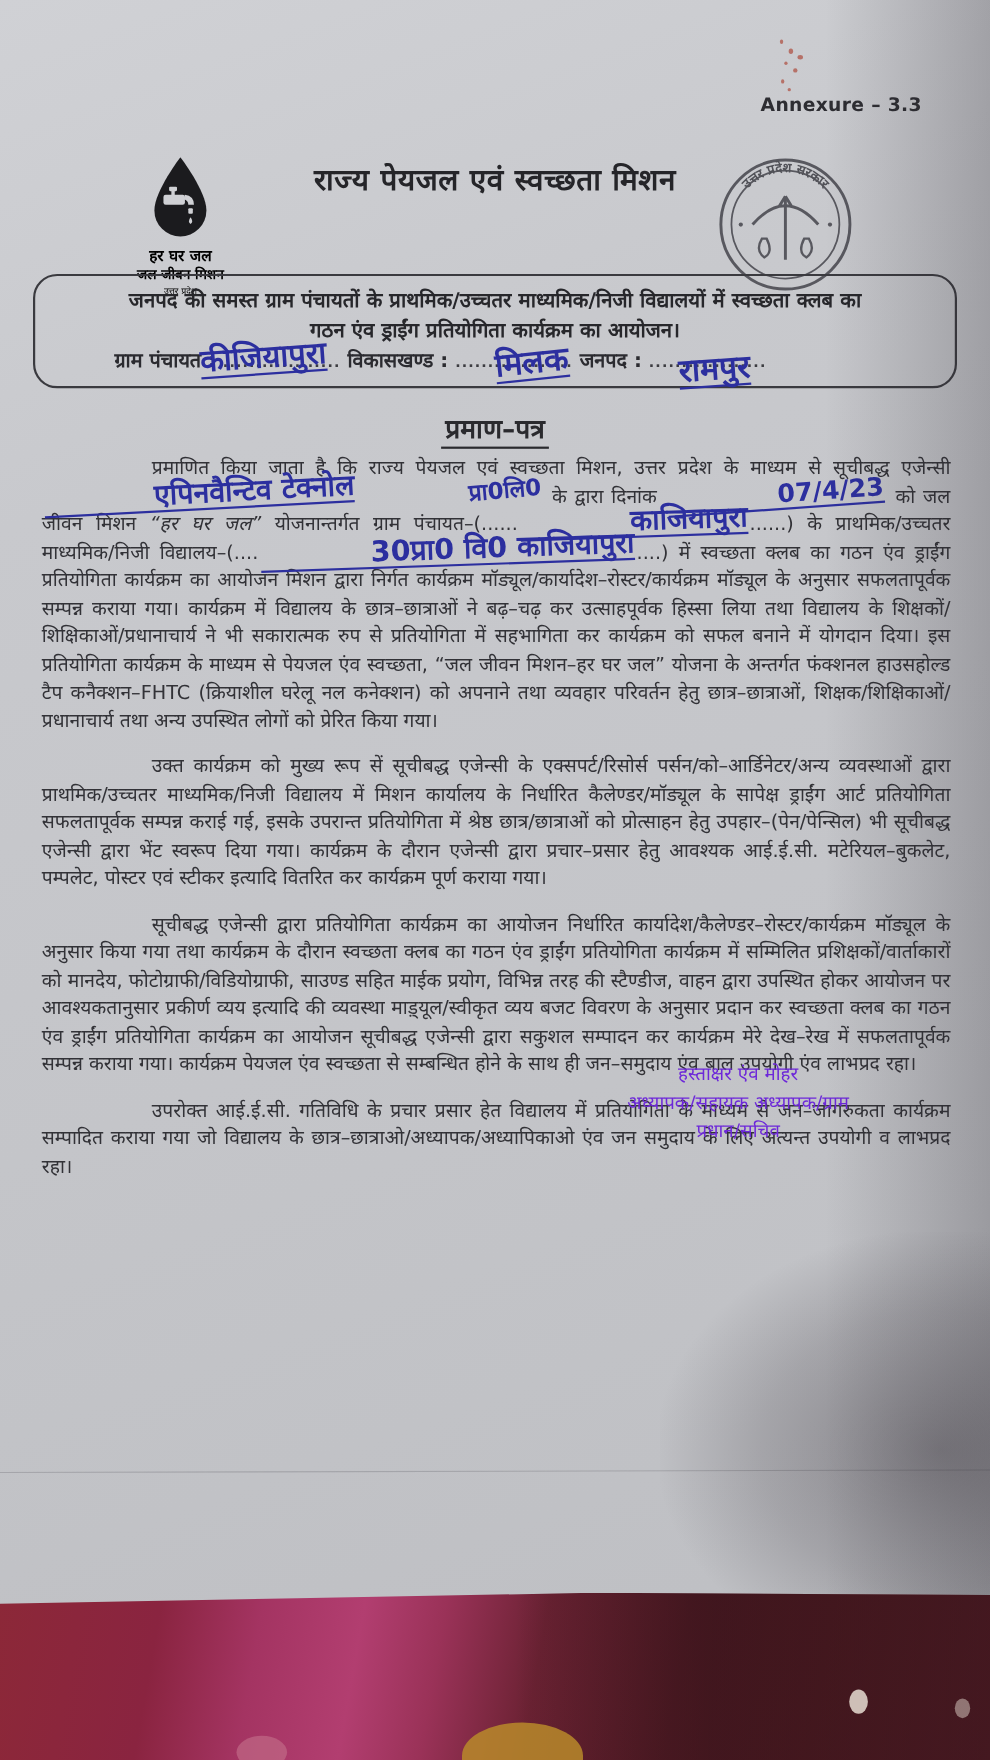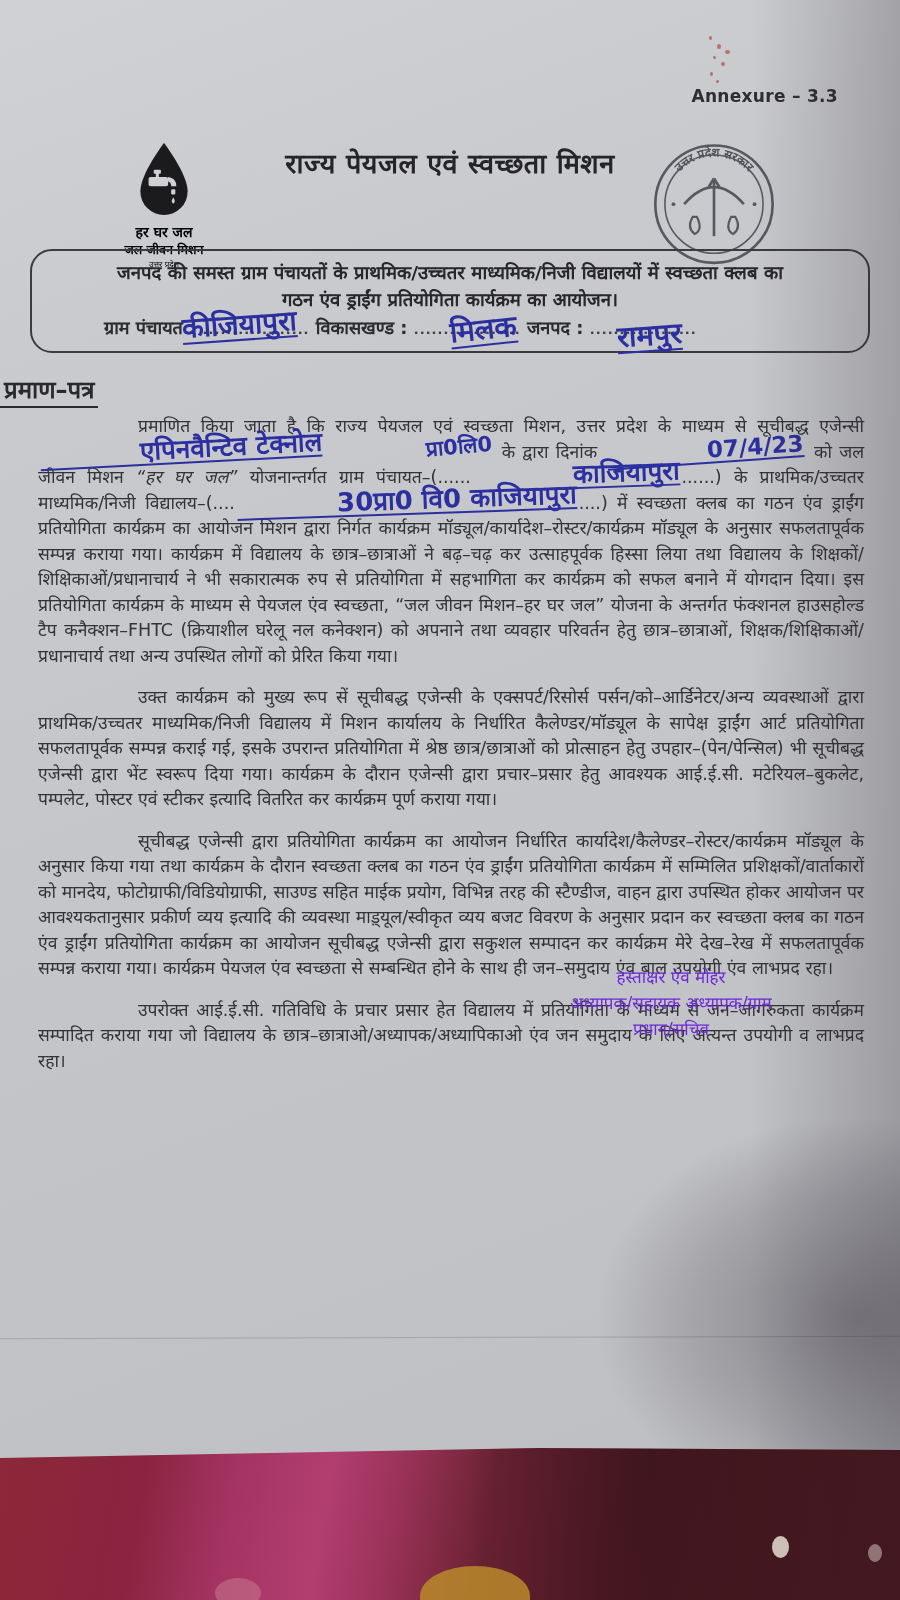--- a/index.html
+++ b/index.html
@@ -38,21 +38,21 @@
   .sbox .fields{position:absolute;left:72px;top:64px;width:760px;font-size:18px;font-weight:bold;
         white-space:nowrap;color:#2b2b30;}
   .dots{font-size:13px;letter-spacing:1px;color:#3c3c41;}
 
   
   .hw{color:#2c2f9f;font-weight:600;line-height:1;display:inline-block;
       transform:rotate(-2deg);}
   .hw-abs{position:absolute;color:#2c2f9f;font-weight:600;line-height:1;}
   .hw-u{border-bottom:2px solid #2c2f9f;}
 
-  .cert-title{position:absolute;left:0;top:372px;width:900px;}
+  .cert-title{position:absolute;left:0;top:372px;width:900px;text-align:center;}
   .cert-title span{font-size:24px;font-weight:bold;color:#2a2a2e;
       border-bottom:2.5px solid #2a2a2e;padding:0 4px 2px;}
 
   .bodytext{position:absolute;left:38px;top:414px;width:826px;
       font-size:17.5px;line-height:25.5px;text-align:justify;color:#323237;}
   .bodytext p{margin:0 0 16px 0;}
   .indent{text-indent:100px;}
   .it{font-style:italic;}
   .hw-inline1{font-size:26px;transform:rotate(-3deg);margin:-7px 2px -5px;}
   .hw-inline2{font-size:21px;transform:rotate(-5deg);margin:-5px 2px -4px;}

